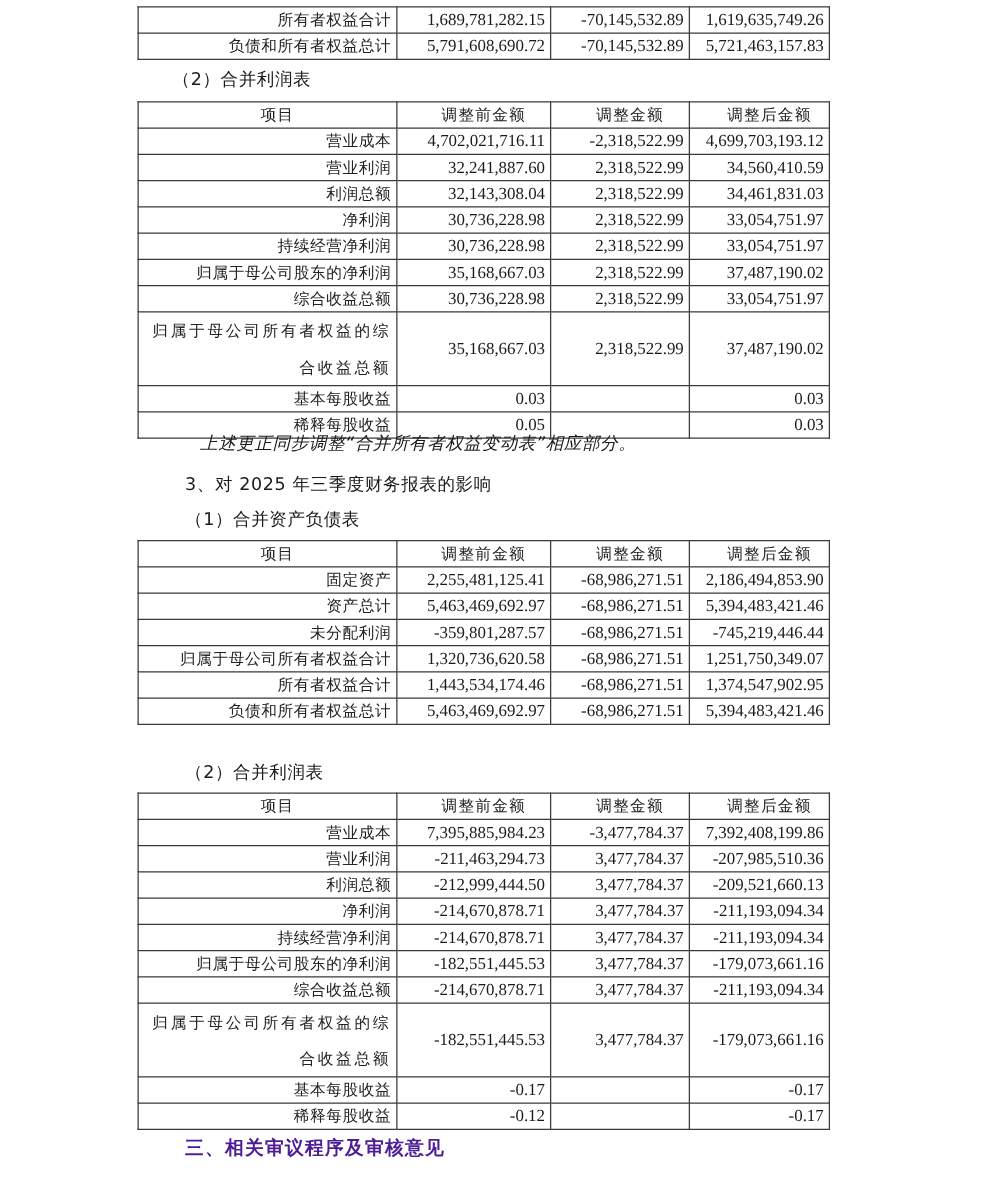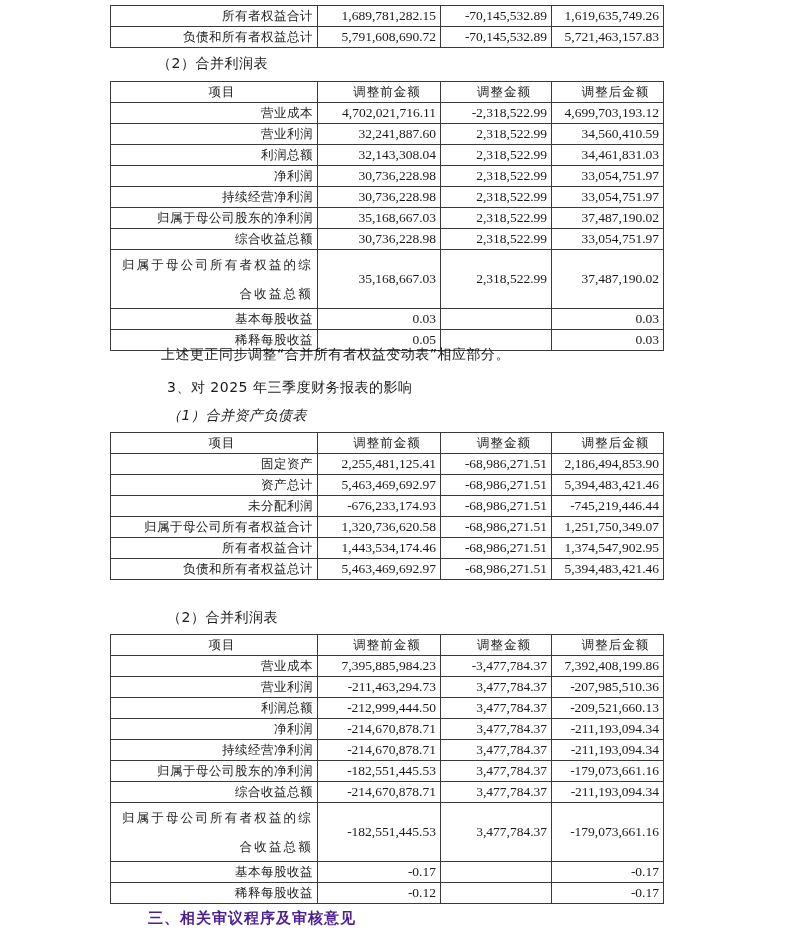--- a/index.html
+++ b/index.html
@@ -23,21 +23,21 @@
     font-weight: normal; white-space: nowrap;
     font-family: "Liberation Serif", "DejaVu Serif", serif;
   }
   table.fin th { text-align: center; padding-left: 20px; }
   table.fin td.label { text-align: right; letter-spacing: 0.5px; font-family: "DejaVu Sans", sans-serif; font-size: 12.5px; color:#222; }
   table.fin td.num { text-align: right; }
   table.fin td.label.wrap { white-space: normal; line-height: 29px; letter-spacing: 2.2px; padding-top: 0; padding-bottom: 0; }
   table.fin th { font-family: "DejaVu Sans", sans-serif; font-size: 12.5px; letter-spacing: 1px; color:#222; }
   .para {
     position: absolute; font-family: "DejaVu Sans", sans-serif; font-size: 14px; color: #1a1a1a;
-    white-space: nowrap; letter-spacing: 0.5px; margin-left: 19px;
+    white-space: nowrap; letter-spacing: 0.5px;
   }
   .heading {
     position: absolute; font-family: "DejaVu Sans", sans-serif; font-size: 15px; font-weight: bold; color: #4c1d95;
     white-space: nowrap; letter-spacing: 1px;
   }
 </style>
 </head>
 <body>
 
 <table class="fin" style="top:5px;">
@@ -137,23 +137,23 @@
     </tr>
     <tr>
       <td class="label">稀释每股收益</td>
       <td class="num">0.05</td>
       <td class="num"></td>
       <td class="num">0.03</td>
     </tr>
   </tbody>
 </table>
 
-<div class="para" style="left:142px; top:346px;">上述更正同步调整“合并所有者权益变动表”相应部分。</div>
+<div class="para" style="left:160px; top:346px;font-style:italic;">上述更正同步调整“合并所有者权益变动表”相应部分。</div>
 <div class="para" style="left:148px; top:379px;">3、对 2025 年三季度财务报表的影响</div>
-<div class="para" style="left:148px; top:407px;font-style:italic;">（1）合并资产负债表</div>
+<div class="para" style="left:148px; top:407px;">（1）合并资产负债表</div>
 
 <table class="fin" style="top:432px;">
   <colgroup>
       <col class="c0">
       <col class="c1">
       <col class="c2">
       <col class="c3">
     </colgroup>
   <thead>
     <tr>
@@ -171,21 +171,21 @@
       <td class="num">2,186,494,853.90</td>
     </tr>
     <tr>
       <td class="label">资产总计</td>
       <td class="num">5,463,469,692.97</td>
       <td class="num">-68,986,271.51</td>
       <td class="num">5,394,483,421.46</td>
     </tr>
     <tr>
       <td class="label">未分配利润</td>
-      <td class="num">-676,233,174.93</td>
+      <td class="num">-359,801,287.57</td>
       <td class="num">-68,986,271.51</td>
       <td class="num">-745,219,446.44</td>
     </tr>
     <tr>
       <td class="label">归属于母公司所有者权益合计</td>
       <td class="num">1,320,736,620.58</td>
       <td class="num">-68,986,271.51</td>
       <td class="num">1,251,750,349.07</td>
     </tr>
     <tr>

